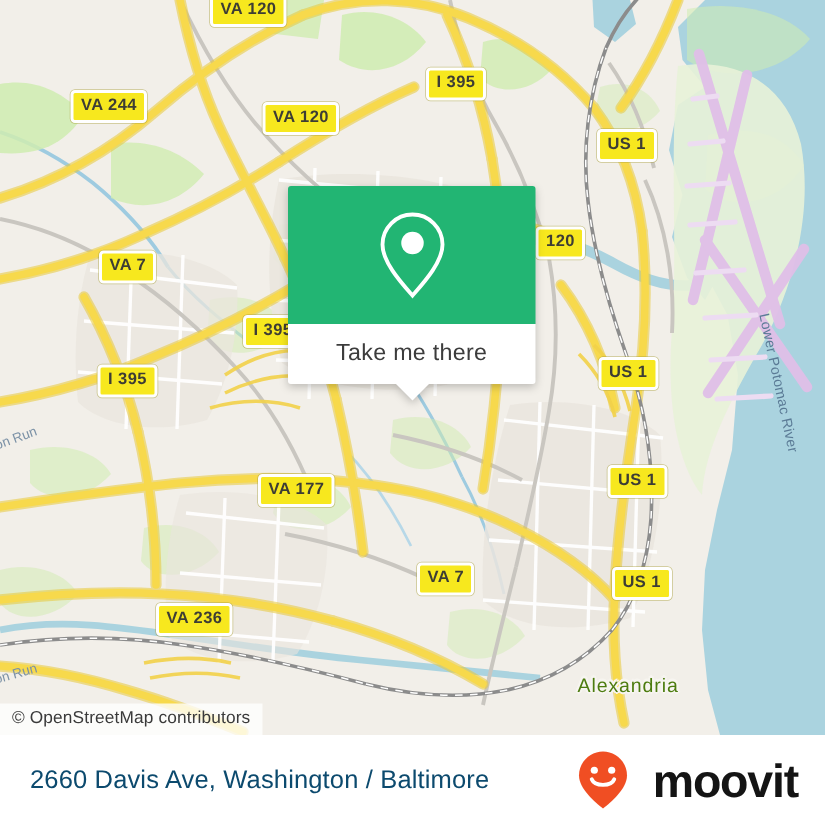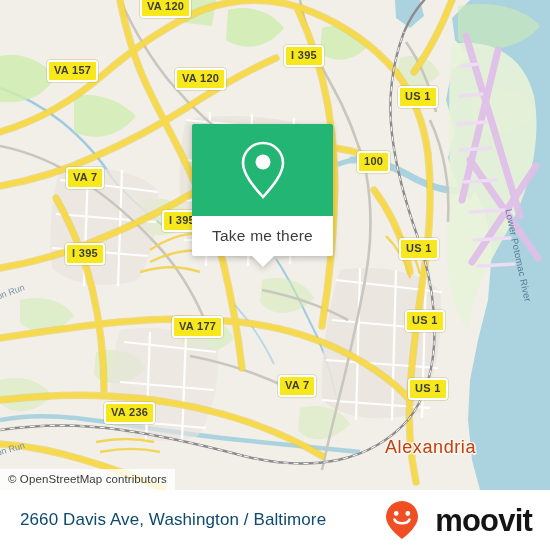--- a/index.html
+++ b/index.html
@@ -30,27 +30,28 @@
     padding:3px 5px 4px 5px;
     white-space:nowrap;
     letter-spacing:0.3px;
     box-shadow:0 0 0 0.5px rgba(170,160,60,0.55);
     font-family:"Liberation Sans", sans-serif;
   }
 
   
   .place-label{
     position:absolute;
-    color:#c2410c;
-    font-size:18px;
+    color:#4d7c0f;
+    font-size:13px;
     letter-spacing:0.6px;
     white-space:nowrap;
     text-shadow:
       -1.5px 0 #f7f5f0, 1.5px 0 #f7f5f0, 0 -1.5px #f7f5f0, 0 1.5px #f7f5f0,
       -1px -1px #f7f5f0, 1px -1px #f7f5f0, -1px 1px #f7f5f0, 1px 1px #f7f5f0;
+    margin-top: 12px;
   }
   .water-label{
     position:absolute;
     color:#5b7b96;
     font-size:9.5px;
     white-space:nowrap;
     letter-spacing:0.2px;
   }
   .stream-label{
     position:absolute;
@@ -68,21 +69,21 @@
     padding:4px 8px 5px 8px;
     white-space:nowrap;
     letter-spacing:0.1px;
     margin-top:28px;
   }
 
   
   .callout{
     position:absolute;
     left:192px; top:124px;
-    width:141px;
+    width:165px;
     filter: drop-shadow(0 2px 3px rgba(0,0,0,0.22));
   }
   .callout-head{
     height:92px;
     background:#22b573;
     border-radius:2px 2px 0 0;
     display:flex; align-items:center; justify-content:center;
   }
   .callout-body{
     height:40px;
@@ -329,27 +330,27 @@
           <path d="M0,430 C40,424 82,424 122,430 C164,436 206,446 244,456"></path>
           <path d="M244,456 C276,464 308,466 338,460 C366,454 390,440 408,420"></path>
           <path d="M408,420 C424,400 432,374 434,346 C436,310 430,272 418,238"></path>
           <path d="M418,238 C406,204 396,170 392,134 C388,100 392,64 404,32"></path>
         </g>
 
       </g>
     </svg>
 
     <div id="shield-layer">
-        <div class="shield" style="left: 47px; top: 60px;">VA 157</div>
+        <div class="shield" style="left: 47px; top: 60px;">VA 244</div>
         <div class="shield" style="left: 175px; top: 68px;">VA 120</div>
         <div class="shield" style="left: 284px; top: 45px;">I 395</div>
         <div class="shield" style="left: 398px; top: 86px;">US 1</div>
         <div class="shield" style="left: 140px; top: -4px;">VA 120</div>
         <div class="shield" style="left: 66px; top: 167px;">VA 7</div>
-        <div class="shield" style="left: 357px; top: 151px;">100</div>
+        <div class="shield" style="left: 357px; top: 151px;">120</div>
         <div class="shield" style="left: 162px; top: 210px;">I 395</div>
         <div class="shield" style="left: 65px; top: 243px;">I 395</div>
         <div class="shield" style="left: 399px; top: 238px;">US 1</div>
         <div class="shield" style="left: 405px; top: 310px;">US 1</div>
         <div class="shield" style="left: 172px; top: 316px;">VA 177</div>
         <div class="shield" style="left: 278px; top: 375px;">VA 7</div>
         <div class="shield" style="left: 408px; top: 378px;">US 1</div>
         <div class="shield" style="left: 104px; top: 402px;">VA 236</div>
       </div>
 

